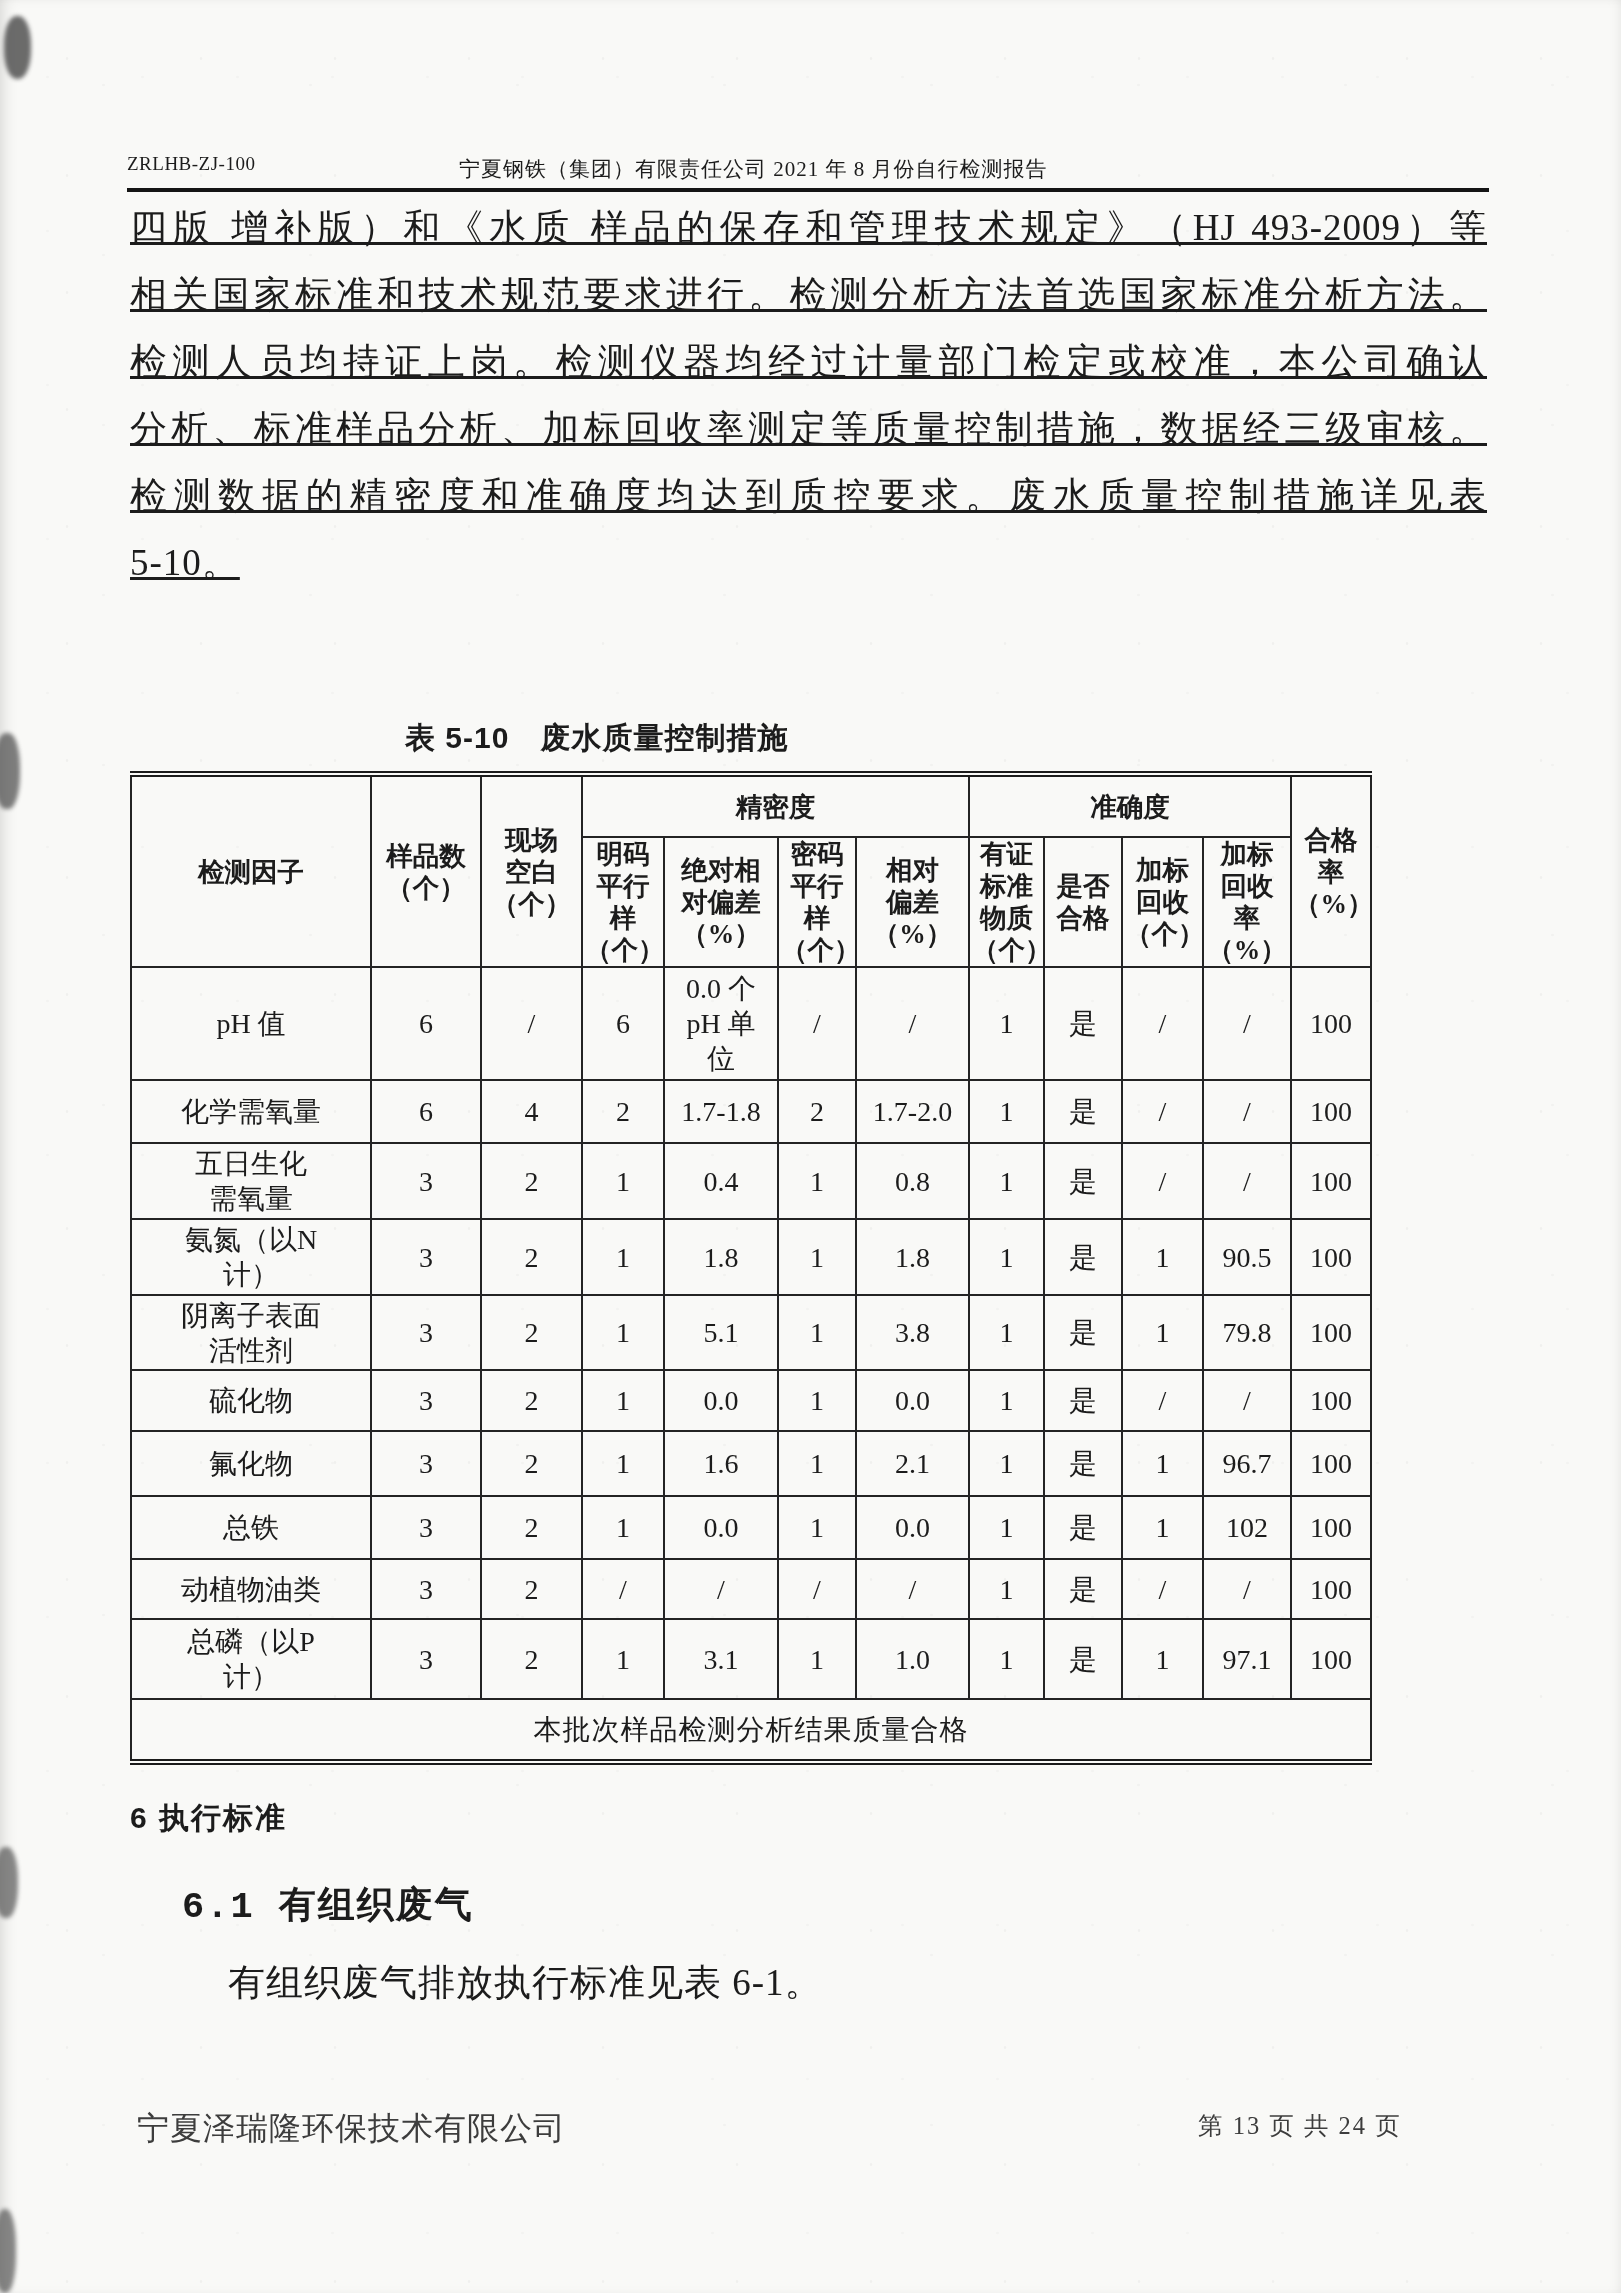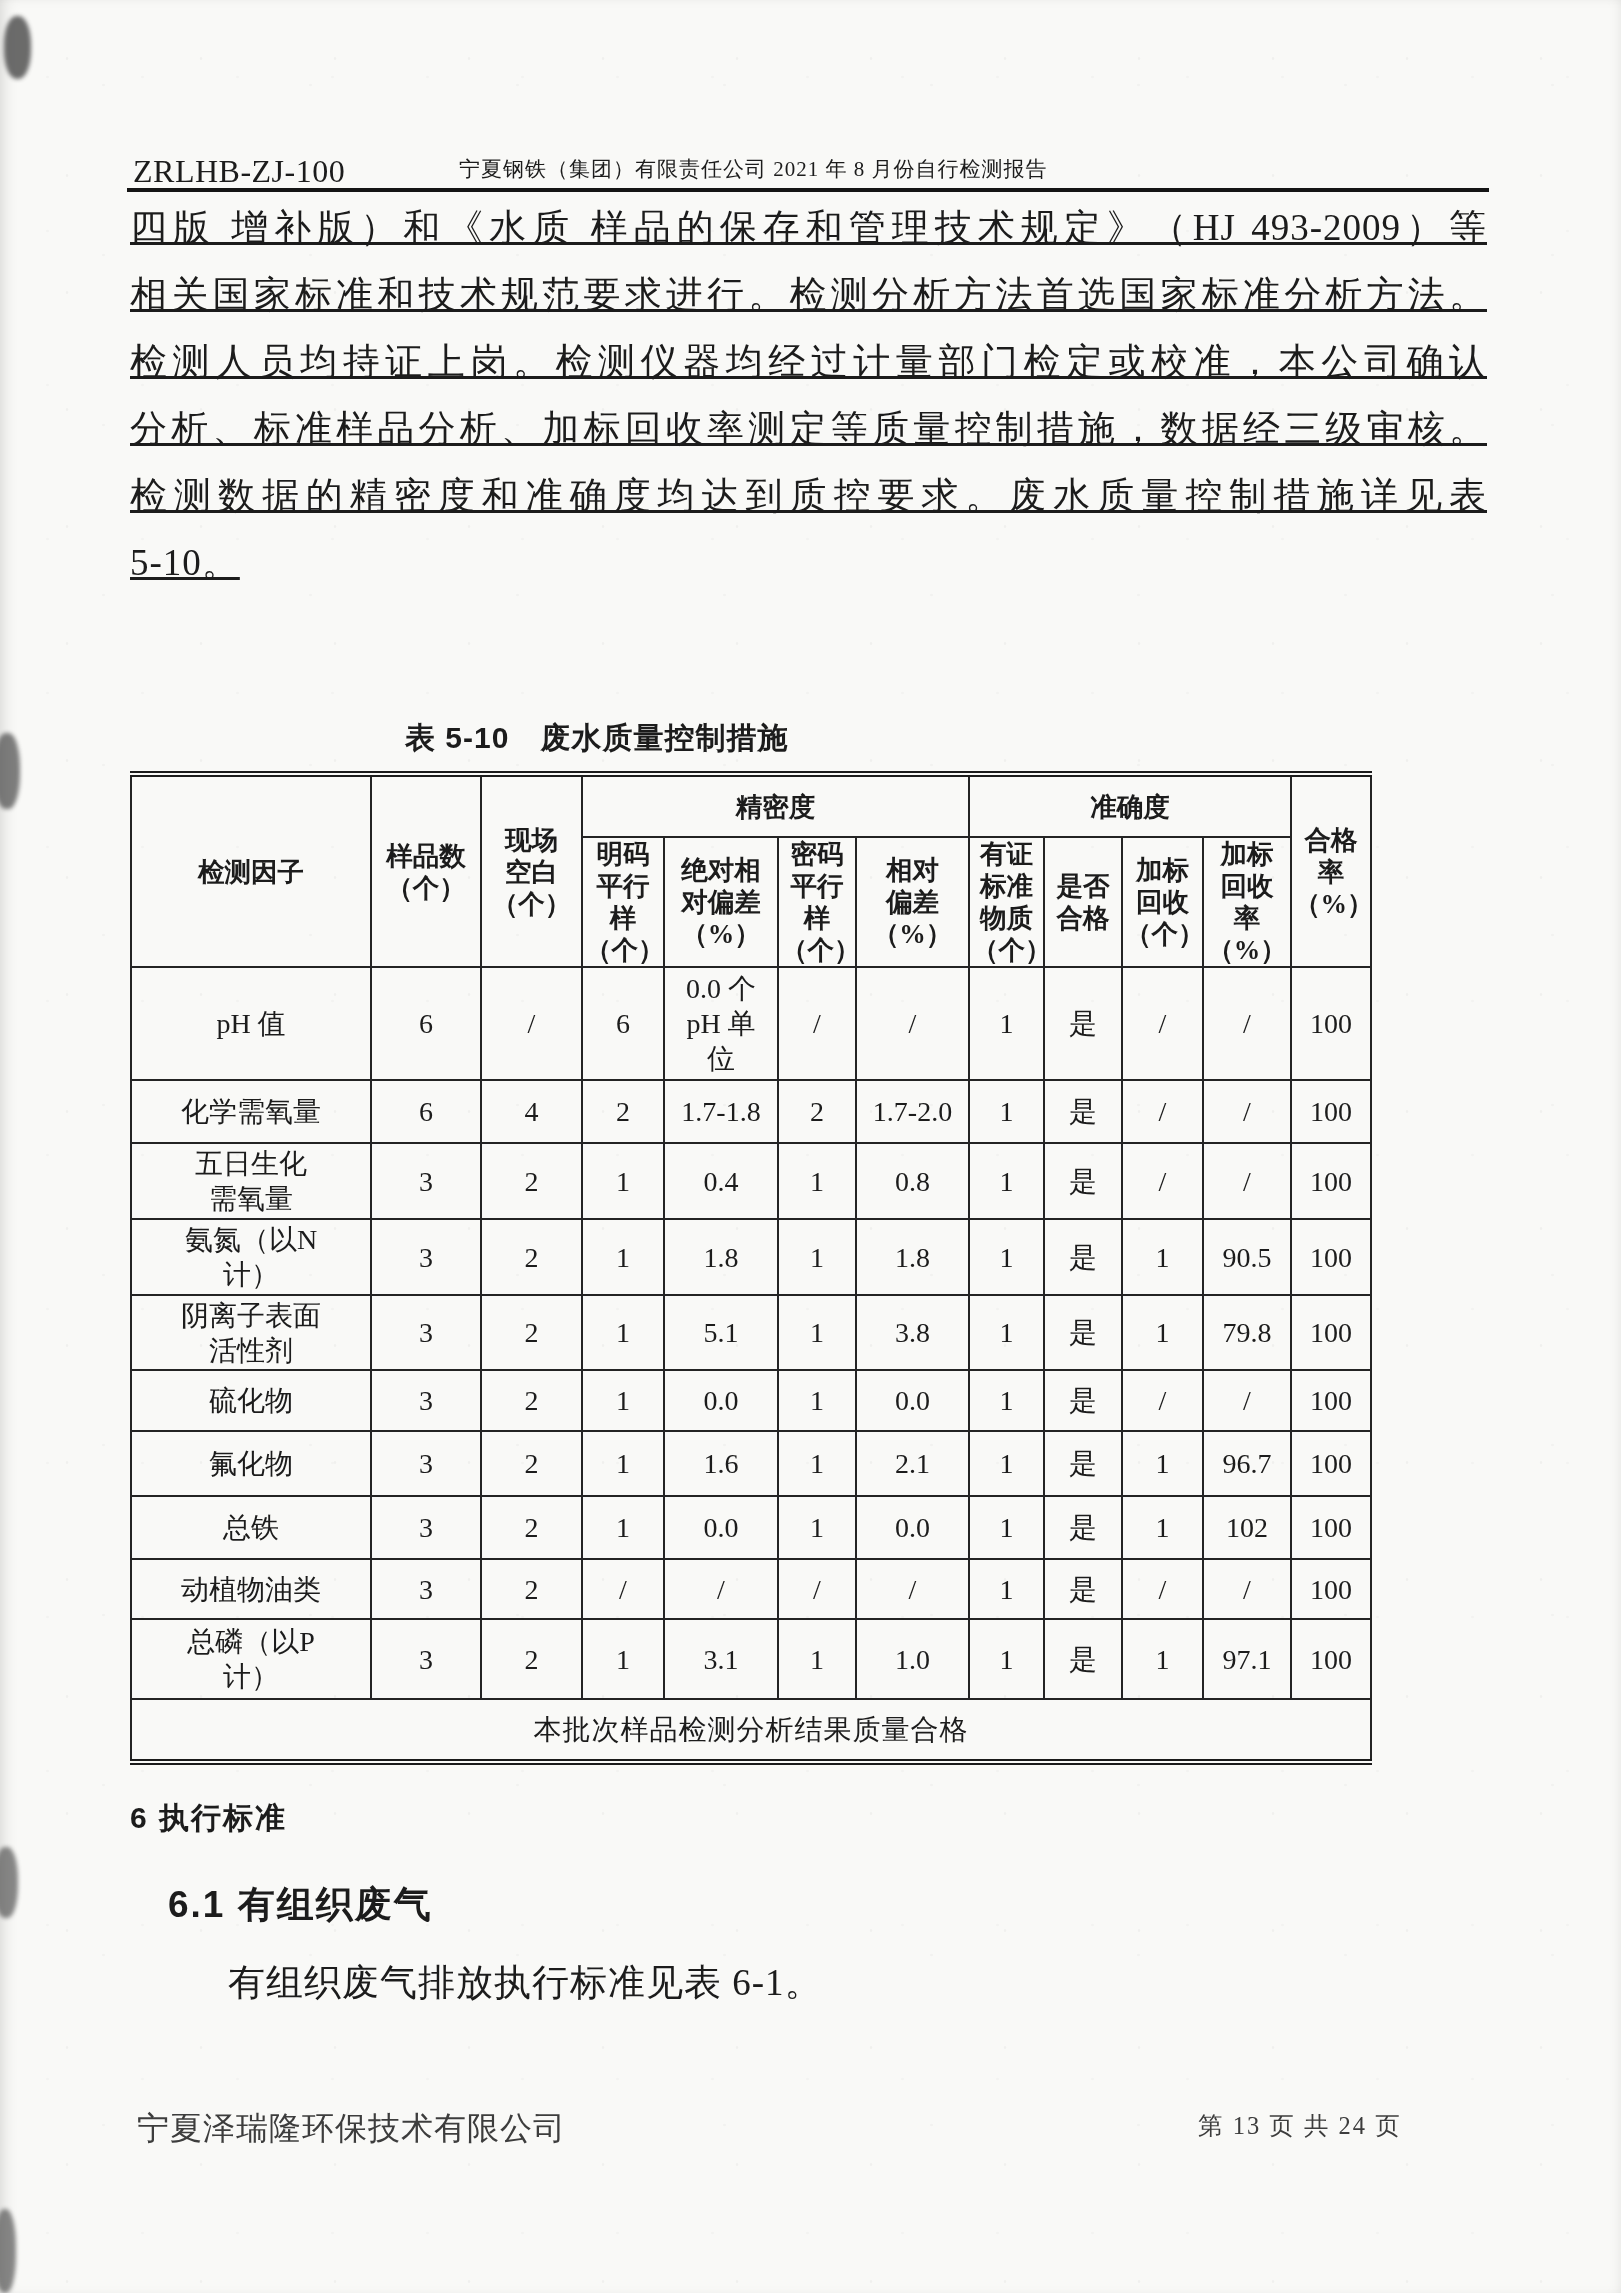--- a/index.html
+++ b/index.html
@@ -17,21 +17,21 @@
     overflow:hidden;
     color:#1c1c1c;
     font-family:"Liberation Serif","DejaVu Serif",serif;
   }
   .smudge{position:absolute;background:#3c3c3c;filter:blur(2px);border-radius:45%;}
   .smudge.s1{left:3.9px;top:15.7px;width:27.4px;height:63px;opacity:.75;}
   .smudge.s2{left:-5.9px;top:733px;width:25.5px;height:76px;opacity:.65;}
   .smudge.s3{left:-5.9px;top:1847px;width:23.5px;height:71px;opacity:.6;}
   .smudge.s4{left:-5.9px;top:2209px;width:21.6px;height:84px;opacity:.6;}
 
-  .doc-code{position:absolute;left:133px;top:153px;font-size:32px;letter-spacing:0.5px;}
+  .doc-code{position:absolute;left:127px;top:153px;font-size:19px;letter-spacing:0.5px;}
   .header-title{position:absolute;left:459px;top:155px;font-size:21px;letter-spacing:1px;}
   .header-rule{position:absolute;left:127px;top:188px;width:1362px;height:3.9px;background:#151515;}
 
   .body-para{position:absolute;left:130px;top:194px;width:1357px;}
   .para-line{
     height:67px;line-height:67px;font-size:37px;
     text-align:justify;text-align-last:justify;
     white-space:nowrap;letter-spacing:1px;text-decoration:underline;
   }
   .para-line.last{text-align-last:left;}
@@ -63,22 +63,22 @@
   thead tr.hr2{height:129px;margin-left:36px;}
   tfoot tr{height:63px;}
   tfoot td{font-size:29px;letter-spacing:1px;}
 
   .sec-h1{
     position:absolute;left:130px;top:1798px;
     font-family:"Liberation Sans","DejaVu Sans",sans-serif;
     font-weight:bold;font-size:30px;letter-spacing:2px;
   }
   .sec-h2{
-    position:absolute;left:168px;top:1880px;
-    font-family:Liberation Sans, sans-serif;
+    position:absolute;left:182px;top:1880px;
+    font-family:Liberation Mono, monospace;
     font-weight:bold;font-size:37px;letter-spacing:2px;
   }
   .sec-para{position:absolute;left:228px;top:1958px;font-size:37px;letter-spacing:1px;}
 
   .footer-company{position:absolute;left:137px;top:2107px;font-size:32px;color:#3d3d3d;letter-spacing:1px;}
   .footer-page{position:absolute;left:1198px;top:2109px;font-size:24.5px;color:#3d3d3d;letter-spacing:2px;}
 </style>
 </head>
 <body>
 

